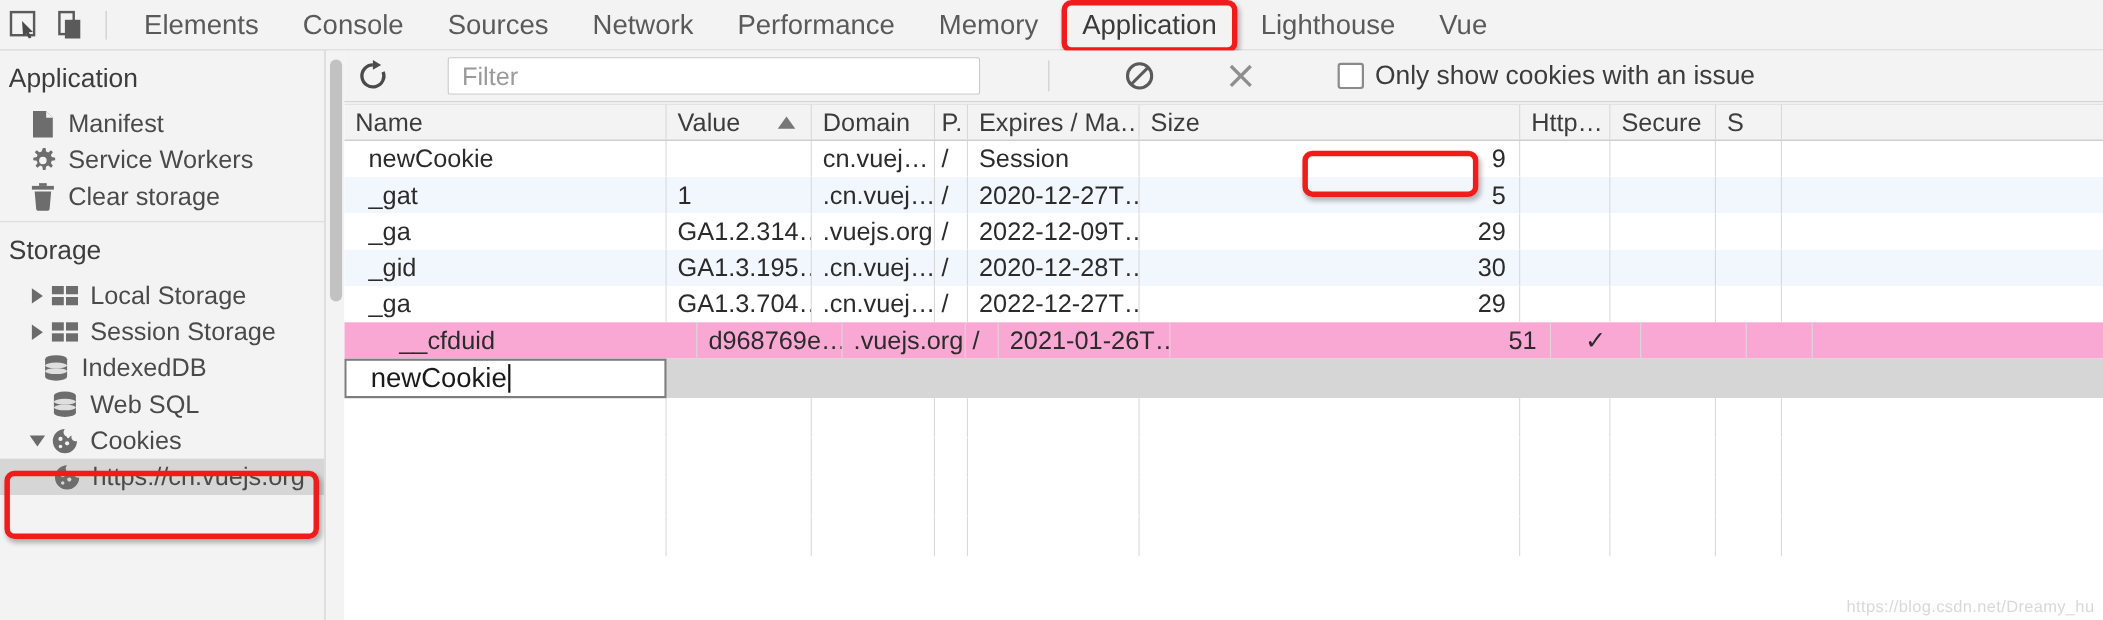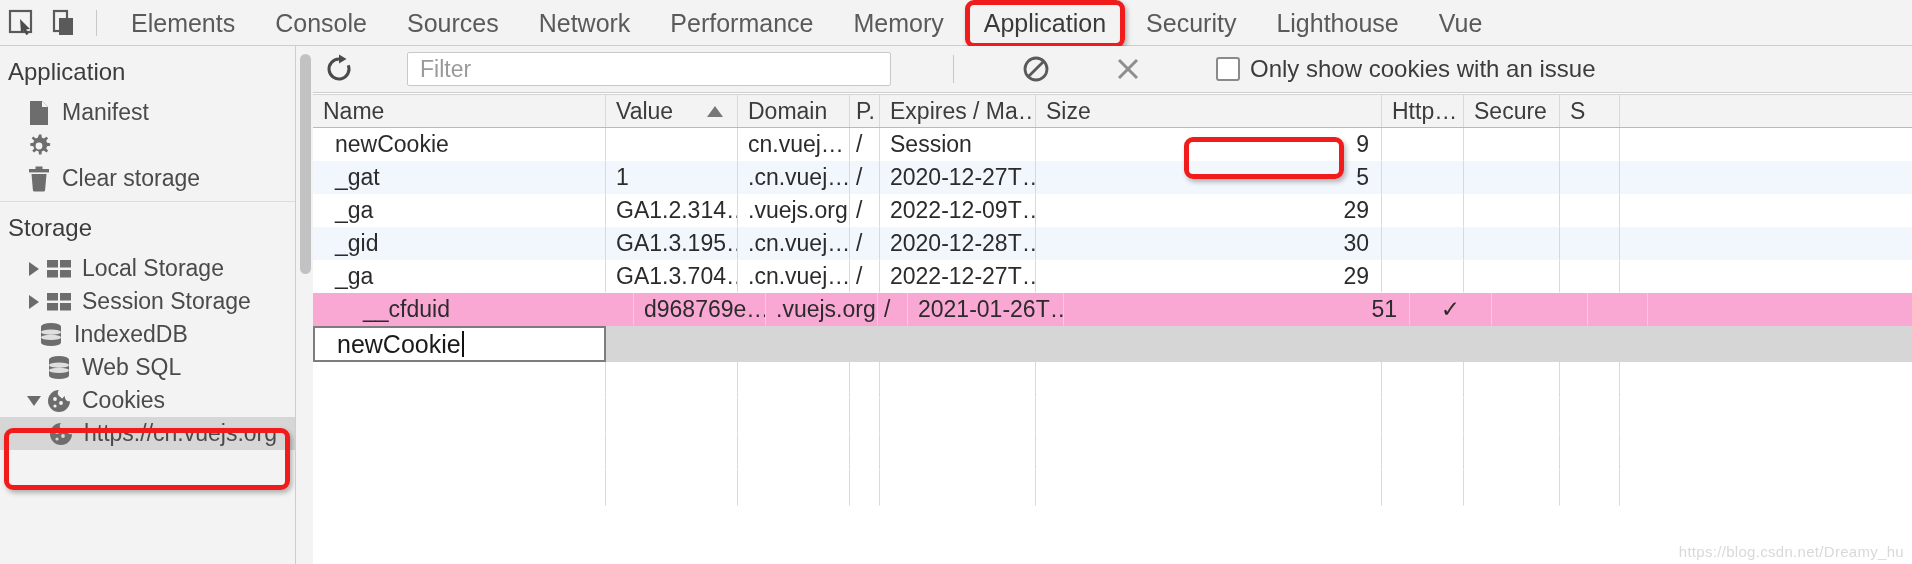--- a/index.html
+++ b/index.html
@@ -272,23 +272,20 @@
         <span>Performance</span>
       </div>
       <div class="tab">
         <span>Memory</span>
       </div>
       <div class="tab active">
         <span>Application</span>
         <span class="redbox" id="tab-hl"></span>
       </div>
       <div class="tab">
-        <span>Security</span>
-      </div>
-      <div class="tab">
         <span>Lighthouse</span>
       </div>
       <div class="tab">
         <span>Vue</span>
       </div>
     </div>
   </div>
 
   <div class="sidebar">
 
@@ -304,20 +301,21 @@
       <span class="sb-label">Manifest</span>
     </div>
 
     <div class="sb-item">
       <div class="sb-ico">
         <svg width="26" height="26" viewBox="0 0 26 26">
           <path fill="#6d6d6d" d="M13 1.6 l2.4 0 0.5 3.1 a8.2 8.2 0 0 1 2 0.83 l2.5-1.9 1.7 1.7 -1.9 2.5 a8.2 8.2 0 0 1 0.83 2 l3.1 0.5 0 2.4 -3.1 0.5 a8.2 8.2 0 0 1-0.83 2 l1.9 2.5 -1.7 1.7 -2.5-1.9 a8.2 8.2 0 0 1-2 0.83 l-0.5 3.1 -2.4 0 -0.5-3.1 a8.2 8.2 0 0 1-2-0.83 l-2.5 1.9 -1.7-1.7 1.9-2.5 a8.2 8.2 0 0 1-0.83-2 l-3.1-0.5 0-2.4 3.1-0.5 a8.2 8.2 0 0 1 0.83-2 L5.6 5.3 7.3 3.6 l2.5 1.9 a8.2 8.2 0 0 1 2-0.83 Z"></path>
           <circle cx="13" cy="13" r="3.4" fill="#f3f3f3"></circle>
         </svg>
       </div>
+      <span class="sb-label">Service Workers</span>
     </div>
 
     <div class="sb-item">
       <div class="sb-ico">
         <svg width="22" height="26" viewBox="0 0 22 26">
           <rect x="1" y="3" width="20" height="3.4" fill="#6d6d6d"></rect>
           <rect x="7.5" y="0.5" width="7" height="2.5" fill="#6d6d6d"></rect>
           <path d="M3.5 8 h15 l-1.4 16 a1.6 1.6 0 0 1-1.6 1.5 H6.5 a1.6 1.6 0 0 1-1.6-1.5 Z" fill="#6d6d6d"></path>
         </svg>
       </div>

